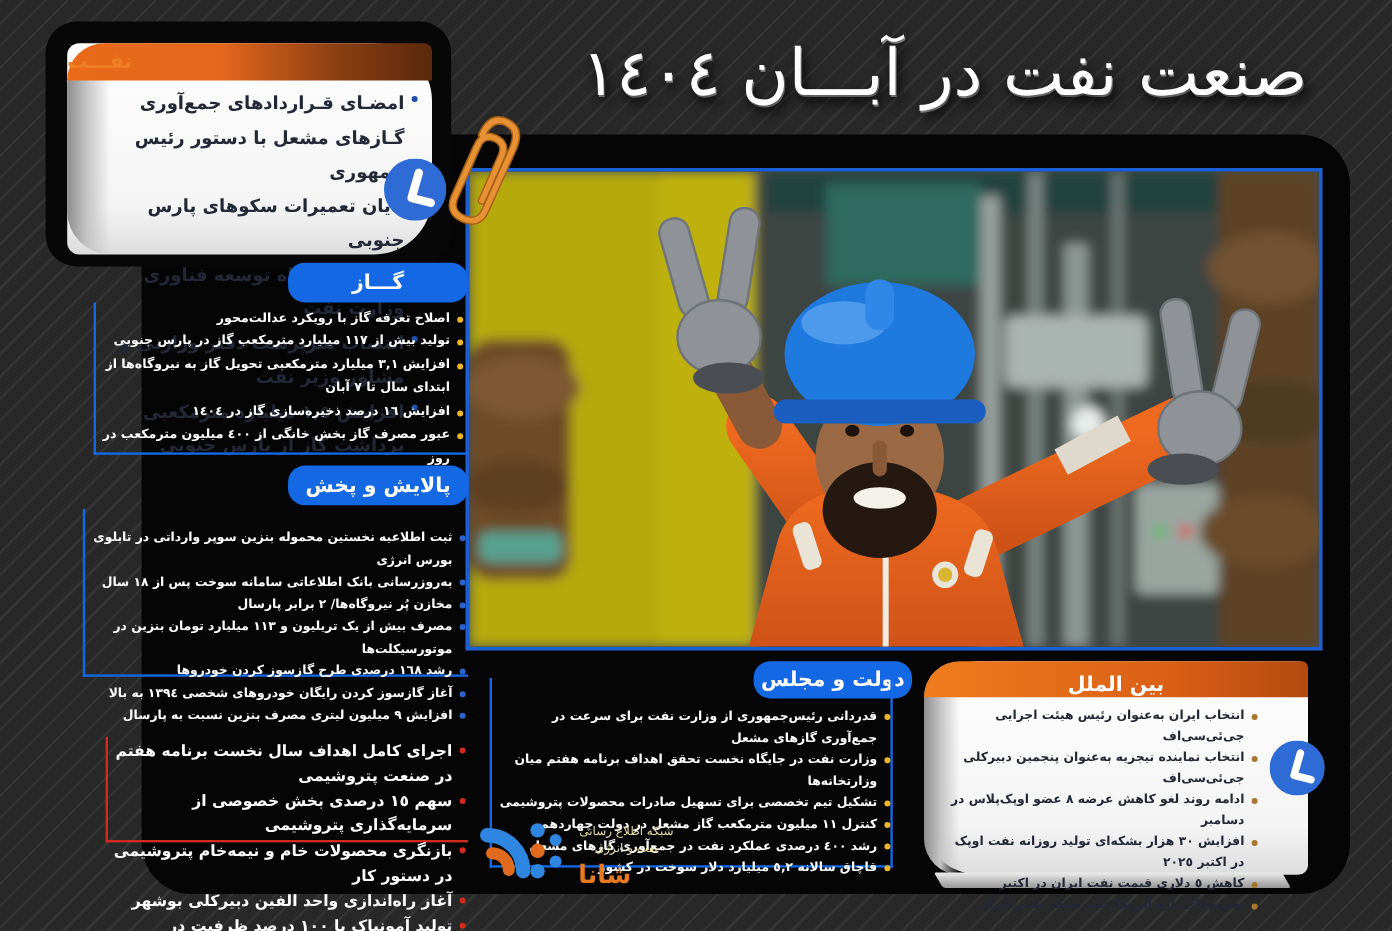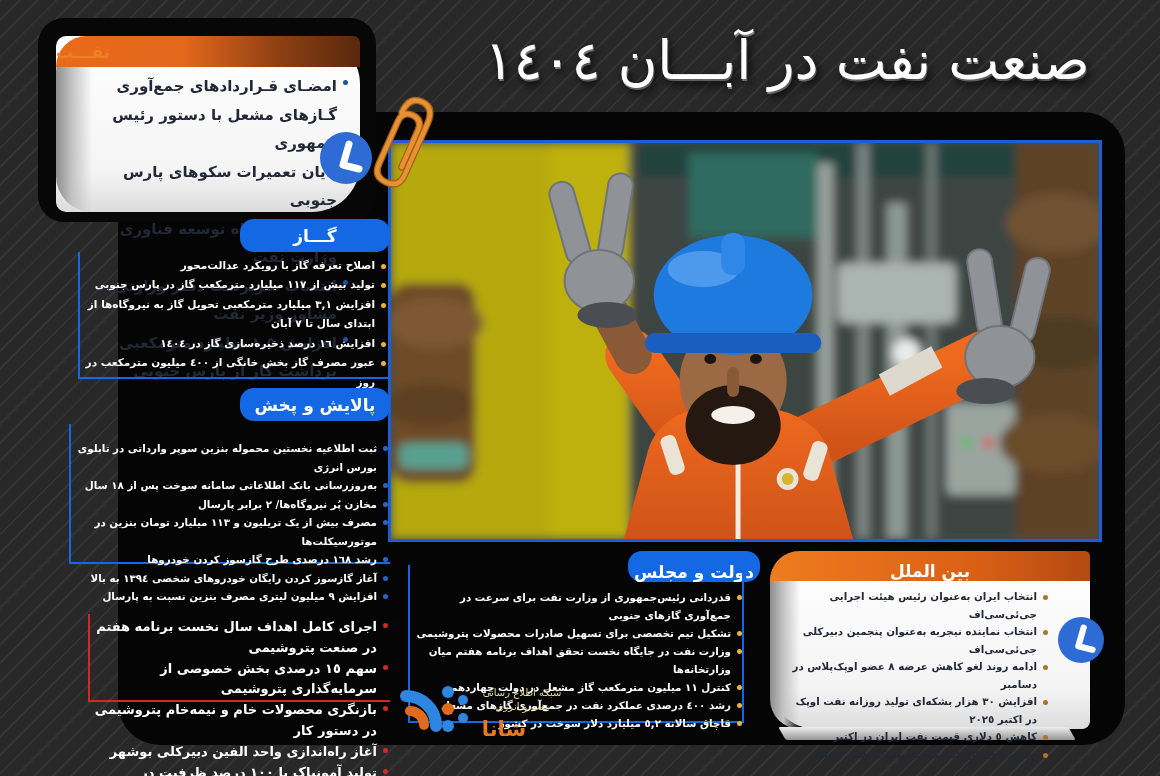--- a/index.html
+++ b/index.html
@@ -58,21 +58,21 @@
     transform:skewX(30deg);border-radius:2px;}
 
   
   .sec-header{display:flex;align-items:center;justify-content:center;
     color:#fff;font-weight:800;font-size:17px;}
   .hdr-blue{background:#1468e4;border-radius:14px;}
   .hdr-red{background:#d22b1d;}
   .gaz-header{right:auto;left:auto;left:240px;top:219px;width:150px;height:33px;}
   .palayesh-header{left:240px;top:388px;width:150px;height:33px;}
   .petro-header{left:250px;top:581px;width:140px;height:32px;}
-  .dolat-header{left:628px;top:551px;width:132px;height:31px;align-items:flex-end;}
+  .dolat-header{left:628px;top:551px;width:132px;height:31px;}
 
   .frame{box-sizing:border-box;}
   .gaz-frame{left:78px;top:252px;width:312px;height:127px;border-right:none;
     border-left:2px solid #1468e4;border-bottom:2px solid #1468e4;}
   .palayesh-frame{left:69px;top:424px;width:321px;height:140px;
     border-left:2px solid #1468e4;border-bottom:2px solid #1468e4;}
   .petro-frame{left:88px;top:614px;width:302px;height:88px;
     border-left:2px solid #d22b1d;border-bottom:2px solid #d22b1d;}
   .dolat-frame{left:408px;top:565px;width:336px;height:158px;
     border:2px solid #1468e4;border-top:none;}
@@ -367,31 +367,31 @@
     </div>
 
   <div class="abs sec-header hdr-blue dolat-header">
     <span>دولت و مجلس</span>
   </div>
   <div class="abs frame dolat-frame"></div>
   <div class="abs items dark-items dolat-items">
 
       <div class="item">
         <span class="bullet"></span>
-        <span class="txt">قدردانی رئیس‌جمهوری از وزارت نفت برای سرعت در جمع‌آوری گازهای جنوبی</span>
+        <span class="txt">قدردانی رئیس‌جمهوری از وزارت نفت برای سرعت در جمع‌آوری گازهای مشعل</span>
+      </div>
+
+      <div class="item">
+        <span class="bullet"></span>
+        <span class="txt">وزارت نفت در جایگاه نخست تحقق اهداف برنامه هفتم میان وزارتخانه‌ها</span>
       </div>
 
       <div class="item">
         <span class="bullet"></span>
         <span class="txt">تشکیل تیم تخصصی برای تسهیل صادرات محصولات پتروشیمی</span>
-      </div>
-
-      <div class="item">
-        <span class="bullet"></span>
-        <span class="txt">وزارت نفت در جایگاه نخست تحقق اهداف برنامه هفتم میان وزارتخانه‌ها</span>
       </div>
 
       <div class="item">
         <span class="bullet"></span>
         <span class="txt">کنترل ١١ میلیون مترمکعب گاز مشعل در دولت چهاردهم</span>
       </div>
 
       <div class="item">
         <span class="bullet"></span>
         <span class="txt">رشد ٤٠٠ درصدی عملکرد نفت در جمع‌آوری گازهای مشعل</span>

